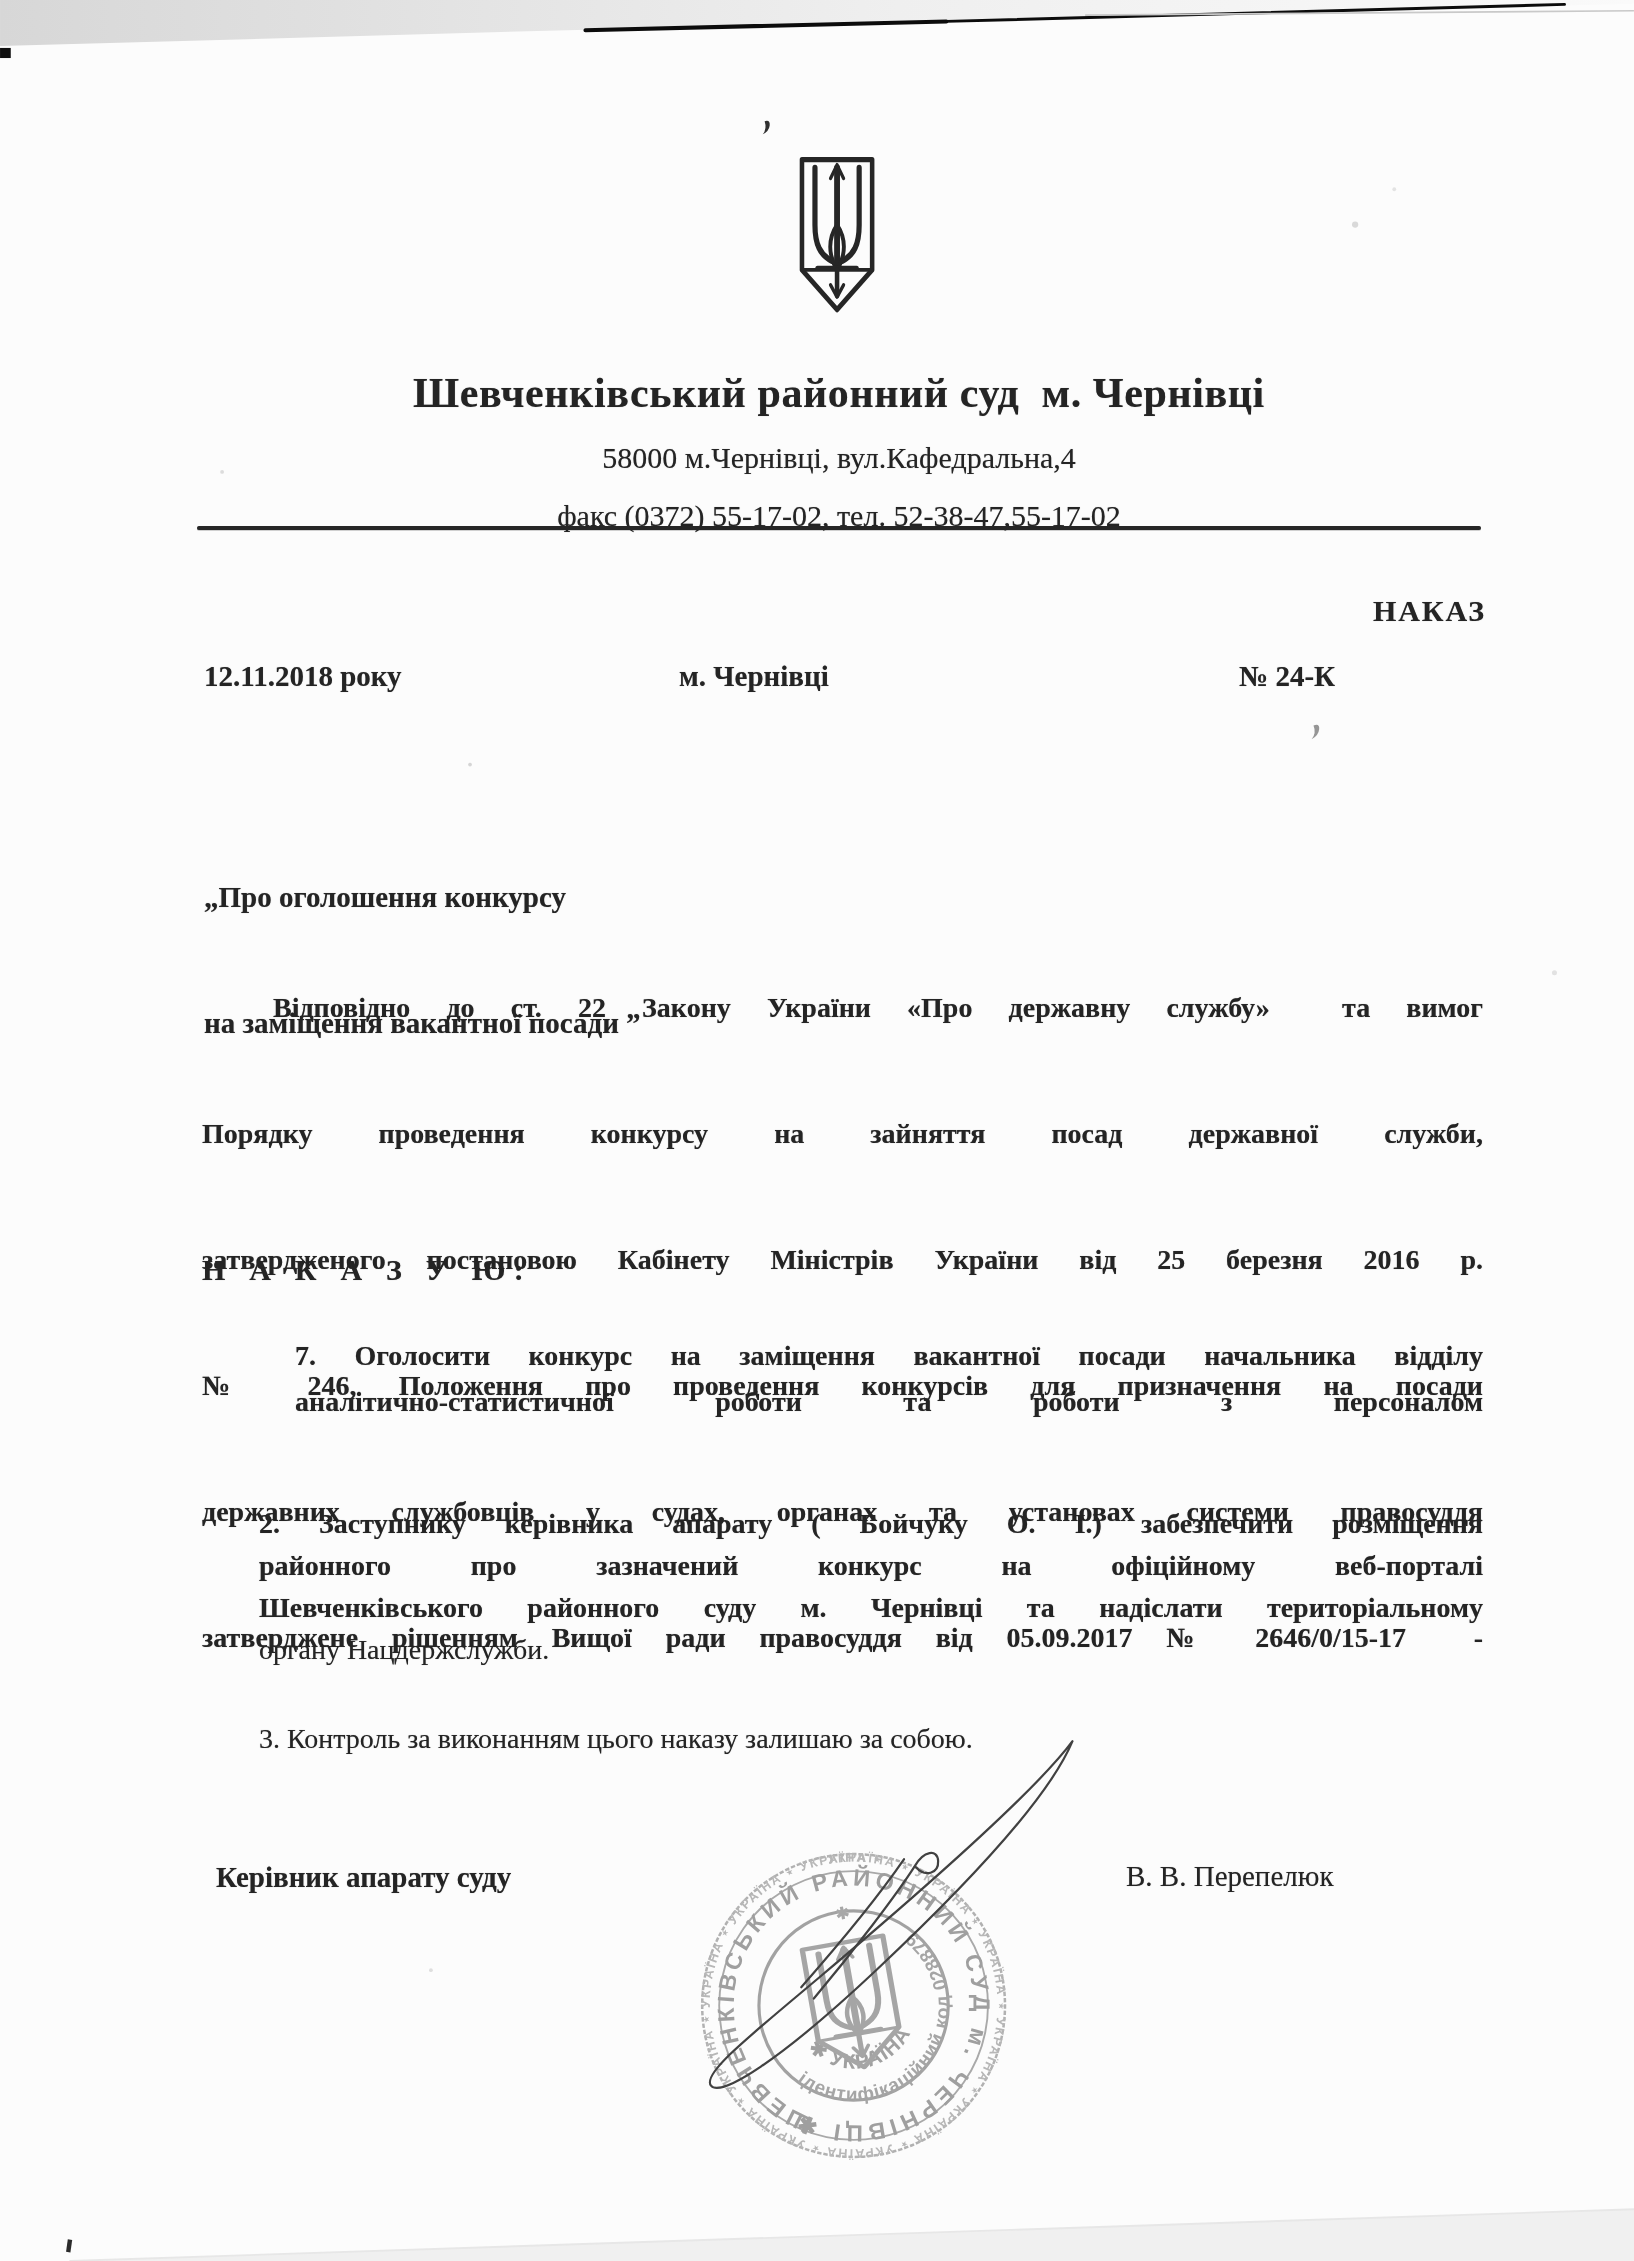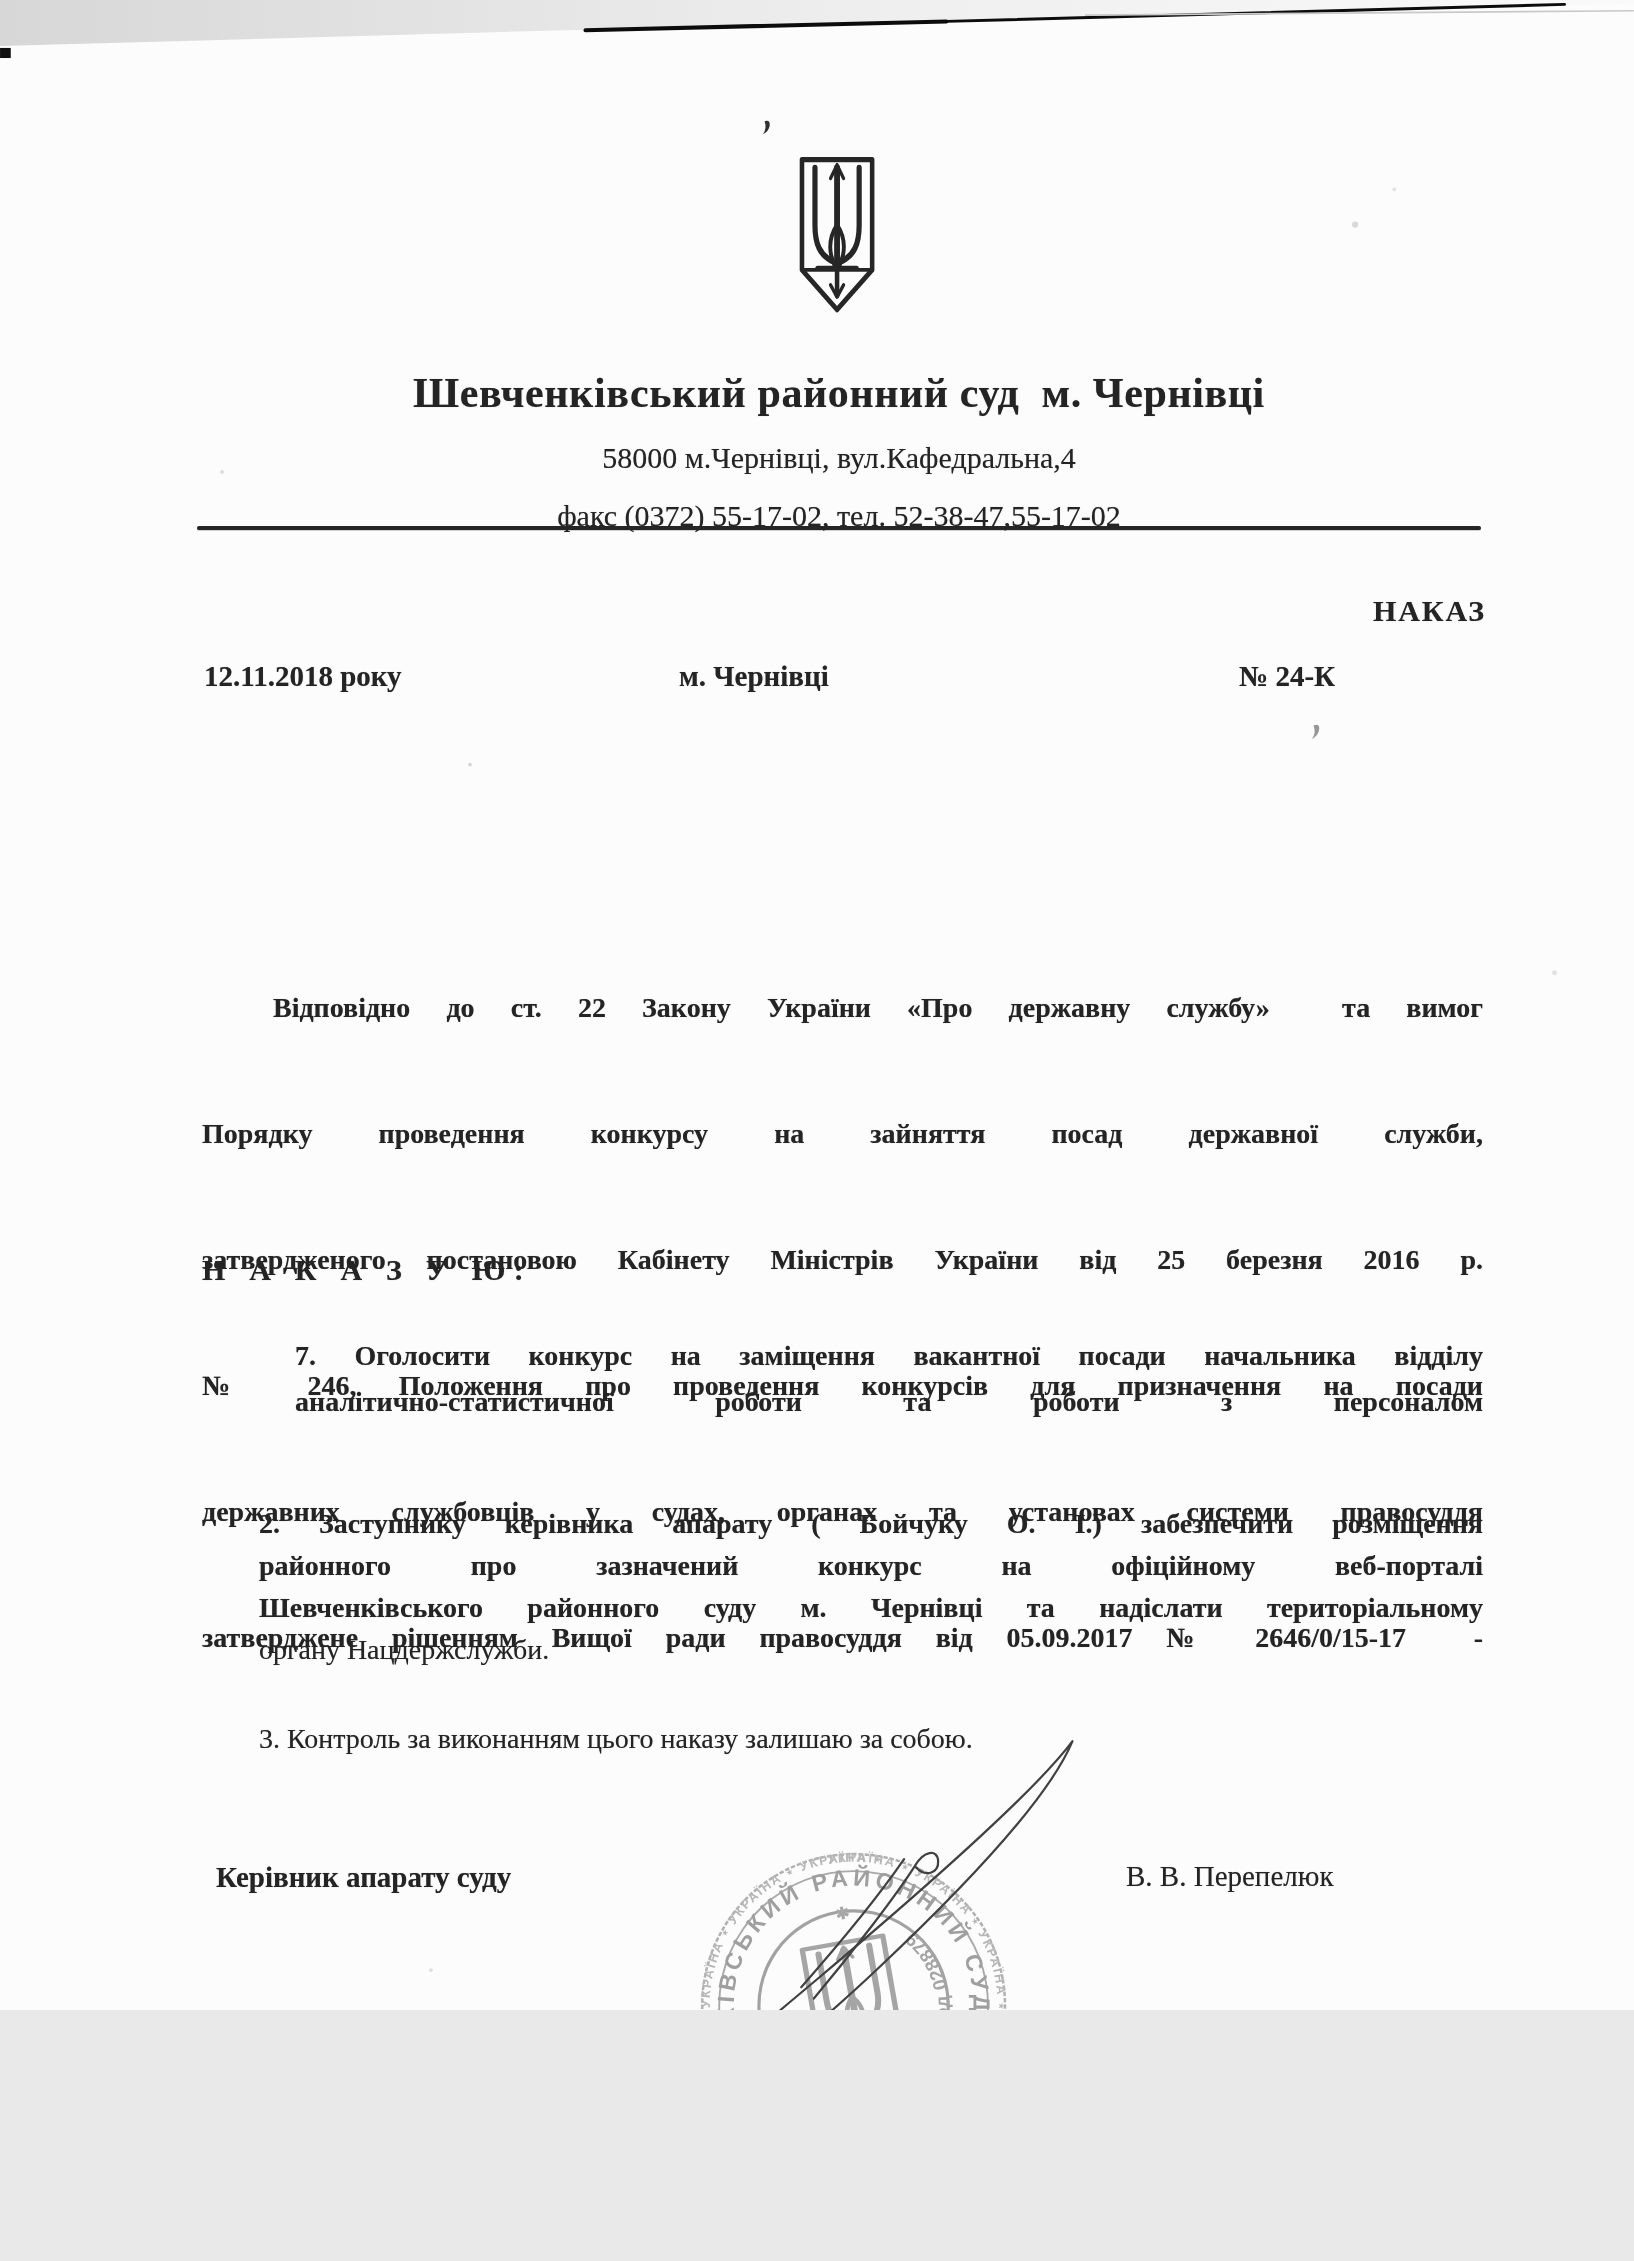--- a/index.html
+++ b/index.html
@@ -1,18 +1,18 @@
 <!DOCTYPE html>
 <html style="font-size:10px"><head>
 <meta charset="utf-8">
 <style>
   html,body{margin:0;padding:0;background:#e9e9e9;}
   .page{
     position:relative;
-    width:1634px;height:2010px;
+    width:1634px;height:2261px;
     background:#fcfcfc;
     overflow:hidden;
     font-family:"Liberation Serif", serif;
     color:#242424;
   }
   .txt{position:absolute;white-space:pre-wrap;}
   .soft{text-shadow:0 0 0.8px rgba(45,45,45,.5);}
 
   
   .header-block{left:208px;top:346px;width:1262px;text-align:center;}
@@ -58,20 +58,24 @@
     <div class="addr soft">58000 м.Чернівці, вул.Кафедральна,4</div>
     <div class="addr soft">факс (0372) 55-17-02, тел. 52-38-47,55-17-02</div>
   </div>
   <div class="rule"></div>
 
   <div class="txt doc-type soft">НАКАЗ</div>
   <div class="date-row">
     <span class="o-date soft">12.11.2018  року</span>
     <span class="o-place soft">м. Чернівці</span>
     <span class="o-num soft">№ 24-К</span>
+  </div>
+  <div class="txt subject soft">
+    <div>„Про оголошення конкурсу</div>
+    <div>на заміщення вакантної посади ”</div>
   </div>
 
   <div class="txt preamble soft">
     <div class="jline indent1">Відповідно до ст. 22 Закону України «Про державну службу»  та вимог</div>
     <div class="jline">Порядку проведення конкурсу на зайняття посад державної служби,</div>
     <div class="jline">затвердженого постановою Кабінету Міністрів України від 25 березня 2016 р.</div>
     <div class="jline">№ 246, Положення про проведення конкурсів для призначення на посади</div>
     <div class="jline">державних службовців у судах, органах та установах системи правосуддя</div>
     <div class="jline">затверджене рішенням Вищої ради правосуддя від 05.09.2017 № 2646/0/15-17  -</div>
   </div>

